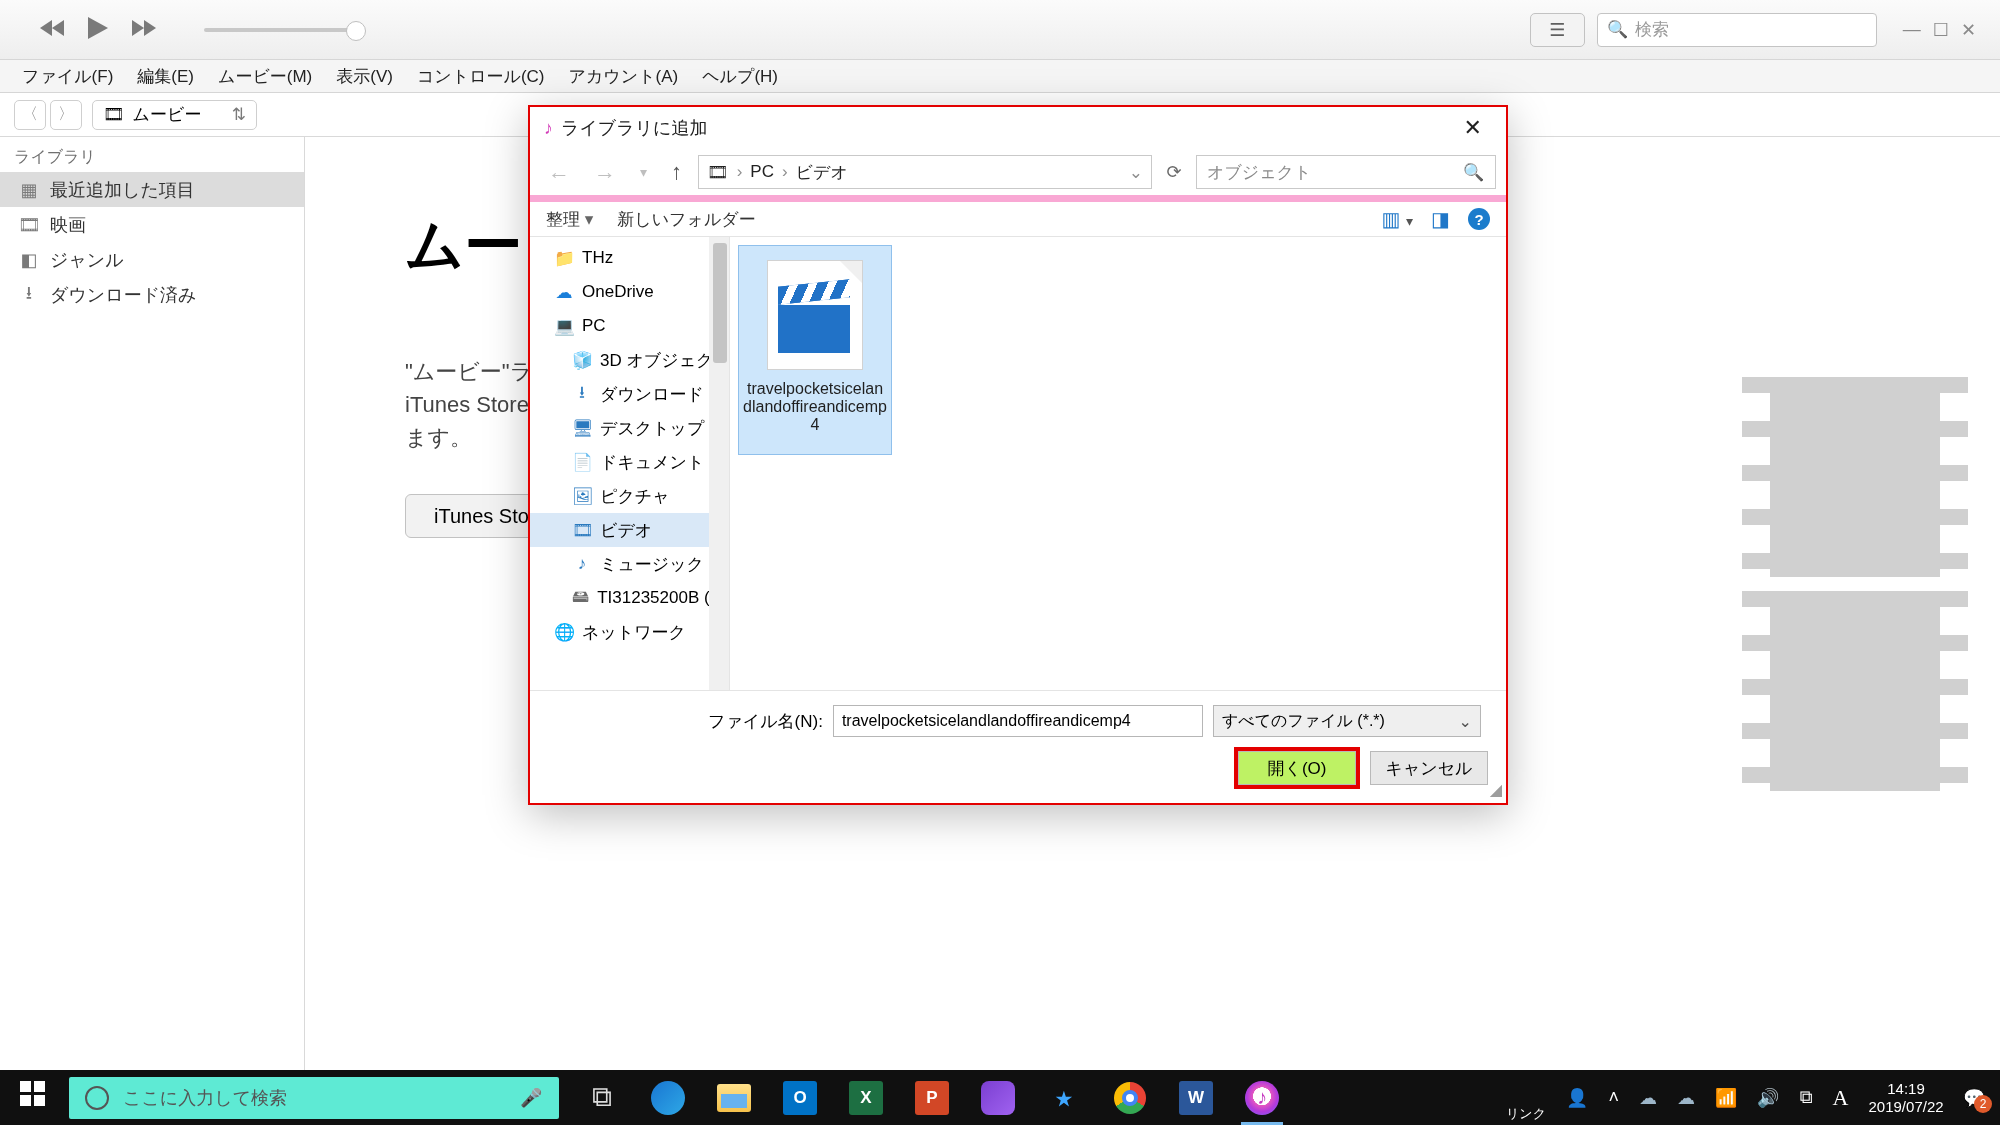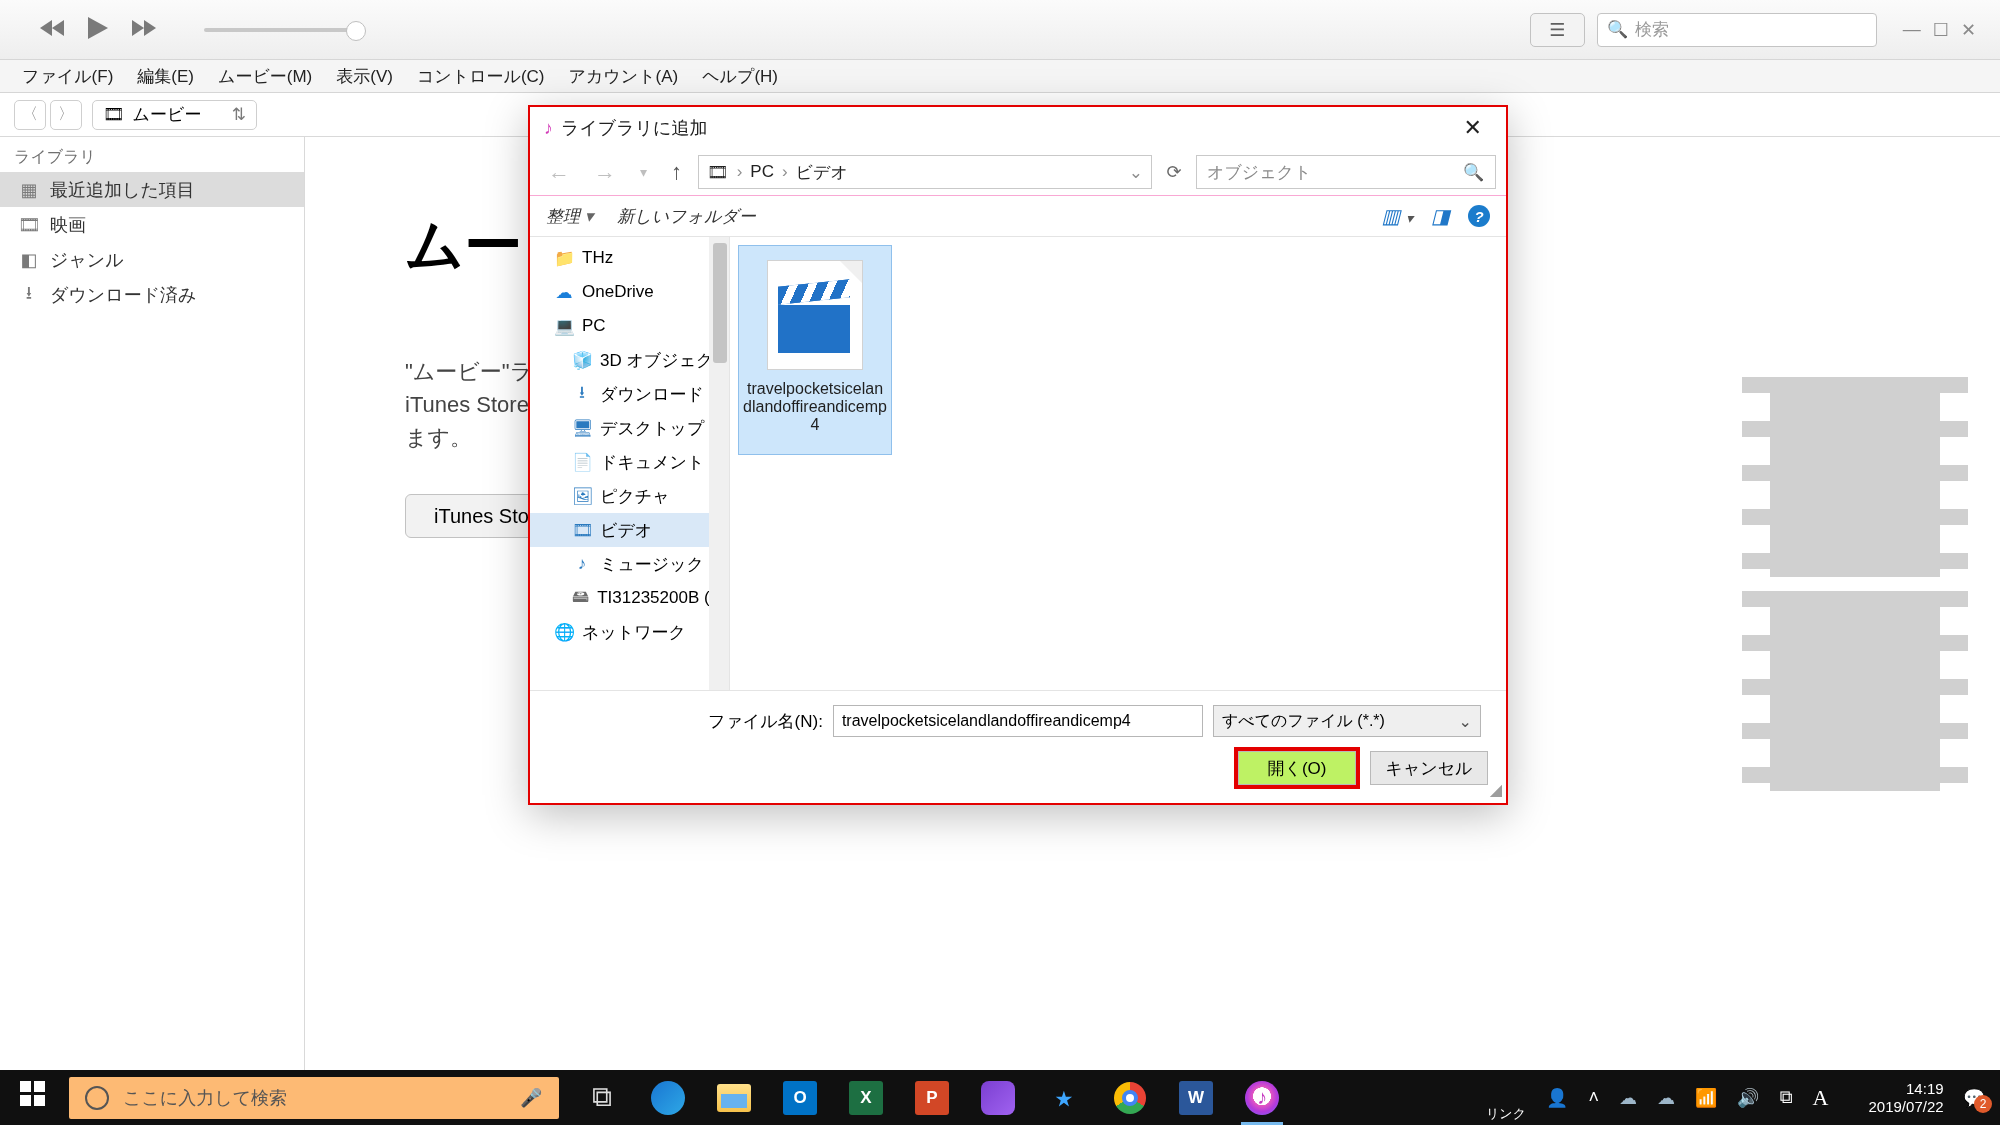--- a/index.html
+++ b/index.html
@@ -50,21 +50,21 @@
   .dlg-title .ti { display:flex; align-items:center; gap:8px; color:#222; font-size:18px; }
   .dlg-close { margin-left:auto; color:#222; font-size:22px; padding:4px 10px; cursor:pointer; }
   .dlg-nav { height:46px; display:flex; align-items:center; padding:0 10px; gap:8px; }
   .nav-arrow { color:#bfbfbf; padding:4px 8px; font-size:22px; }
   .nav-arrow.ok { color:#555; }
   .addr { flex:1; height:34px; border:1px solid #c9c9c9; display:flex; align-items:center; padding:0 8px; gap:8px; color:#222; }
   .addr .chev { color:#8f8f8f; }
   .refresh { width:28px; color:#6b6b6b; text-align:center; font-size:18px; }
   .dlg-search { width:300px; height:34px; border:1px solid #c9c9c9; display:flex; align-items:center; padding:0 10px; color:#8a8a8a; gap:8px; }
   .dlg-search .mag { margin-left:auto; color:#777; }
-  .dlg-tools { height:42px; border-top:1px solid #f9a8d4; border-bottom:1px solid #e4e4e4; display:flex; align-items:center; padding:0 16px; gap:24px; color:#333;font-style:italic; }
+  .dlg-tools { height:42px; border-top:7px solid #f9a8d4; border-bottom:1px solid #e4e4e4; display:flex; align-items:center; padding:0 16px; gap:24px; color:#333; }
   .dlg-tools .right { margin-left:auto; display:flex; align-items:center; gap:18px; }
   .view-ico { color:#2077c8; font-size:20px; }
   .help-ico { width:22px; height:22px; border-radius:50%; background:#1b7ccc; color:#fff; display:flex; align-items:center; justify-content:center; font-size:15px; font-weight:bold; }
   
   .dlg-body { flex:1; display:flex; overflow:hidden; }
   .tree { width:200px; border-right:1px solid #e4e4e4; overflow:auto; padding:4px 0; position:relative; }
   .tree .scroll { position:absolute; right:0; top:0; bottom:0; width:20px; background:#f0f0f0; }
   .tree .thumb { position:absolute; right:2px; top:6px; width:14px; height:120px; background:#c4c4c4; border-radius:3px; }
   .tree-item { display:flex; align-items:center; gap:8px; padding:3px 10px 3px 24px; height:34px; white-space:nowrap; }
   .tree-item.lvl2 { padding-left:42px; }
@@ -87,26 +87,26 @@
   .fn-filter { width:268px; height:32px; border:1px solid #b6b6b6; padding:0 8px; font-size:16px; display:flex; align-items:center; background:#efefef; }
   .fn-filter .chev { margin-left:auto; color:#555; }
   .btn-row { display:flex; justify-content:flex-end; gap:14px; margin-top:14px; }
   .dlg-btn { width:118px; height:34px; border:1px solid #b9b9b9; background:#e8e8e8; font-size:17px; display:flex; align-items:center; justify-content:center; }
   .dlg-btn.open { outline:4px solid #e30000; background:#bef264; }
   .grip { position:absolute; right:4px; bottom:4px; color:#9d9d9d; font-size:16px; }
   
   
   .taskbar { position:absolute; left:0; right:0; bottom:0; height:55px; background:#101010; color:#fff; display:flex; align-items:center; font-size:18px; }
   .tb-win { width:65px; text-align:center; font-size:26px; }
-  .tb-search { width:490px; height:42px; background:#fdba74; color:#555; display:flex; align-items:center; padding:0 16px; border-radius:2px; margin-left:4px; }
+  .tb-search { width:490px; height:42px; background:#5eead4; color:#555; display:flex; align-items:center; padding:0 16px; border-radius:2px; margin-left:4px; }
   .tb-search .mic { margin-left:auto; color:#555; }
   .tb-icons { display:flex; align-items:center; gap:0; margin-left:10px; }
   .tb-ico { width:66px; height:55px; display:flex; align-items:center; justify-content:center; font-size:28px; }
   .tb-right { margin-left:auto; display:flex; align-items:center; gap:20px; padding-right:14px; color:#fff; font-size:18px; }
-  .tb-clock { text-align:right; font-size:15px; line-height:1.2;margin-left:20px; }
+  .tb-clock { text-align:center; font-size:15px; line-height:1.2; }
   .tb-link { font-size:13px;margin-top:33px; }
   
   
   .edge-ico{background:linear-gradient(135deg,#1976d2,#2ea8e6);border-radius:50%;width:34px;height:34px;}
   .folder-ico{width:34px;height:28px;background:linear-gradient(#ffe08a,#f6c24c);border-radius:3px;position:relative;}
   .folder-ico::after{content:"";position:absolute;left:4px;right:4px;top:10px;bottom:4px;background:#67b2ef;}
   .sq-ico{width:34px;height:34px;display:flex;align-items:center;justify-content:center;color:#fff;font-weight:bold;font-size:17px;border-radius:3px;}
   .o-outlook{background:#0072c6;} .o-excel{background:#1d6f42;} .o-ppt{background:#d24726;} .o-word{background:#2b579a;}
   .o-vscode{color:#3ea6ff;font-size:34px;}
   .o-purple{width:34px;height:34px;background:linear-gradient(135deg,#7b3fd1,#a062f0);border-radius:8px;}

